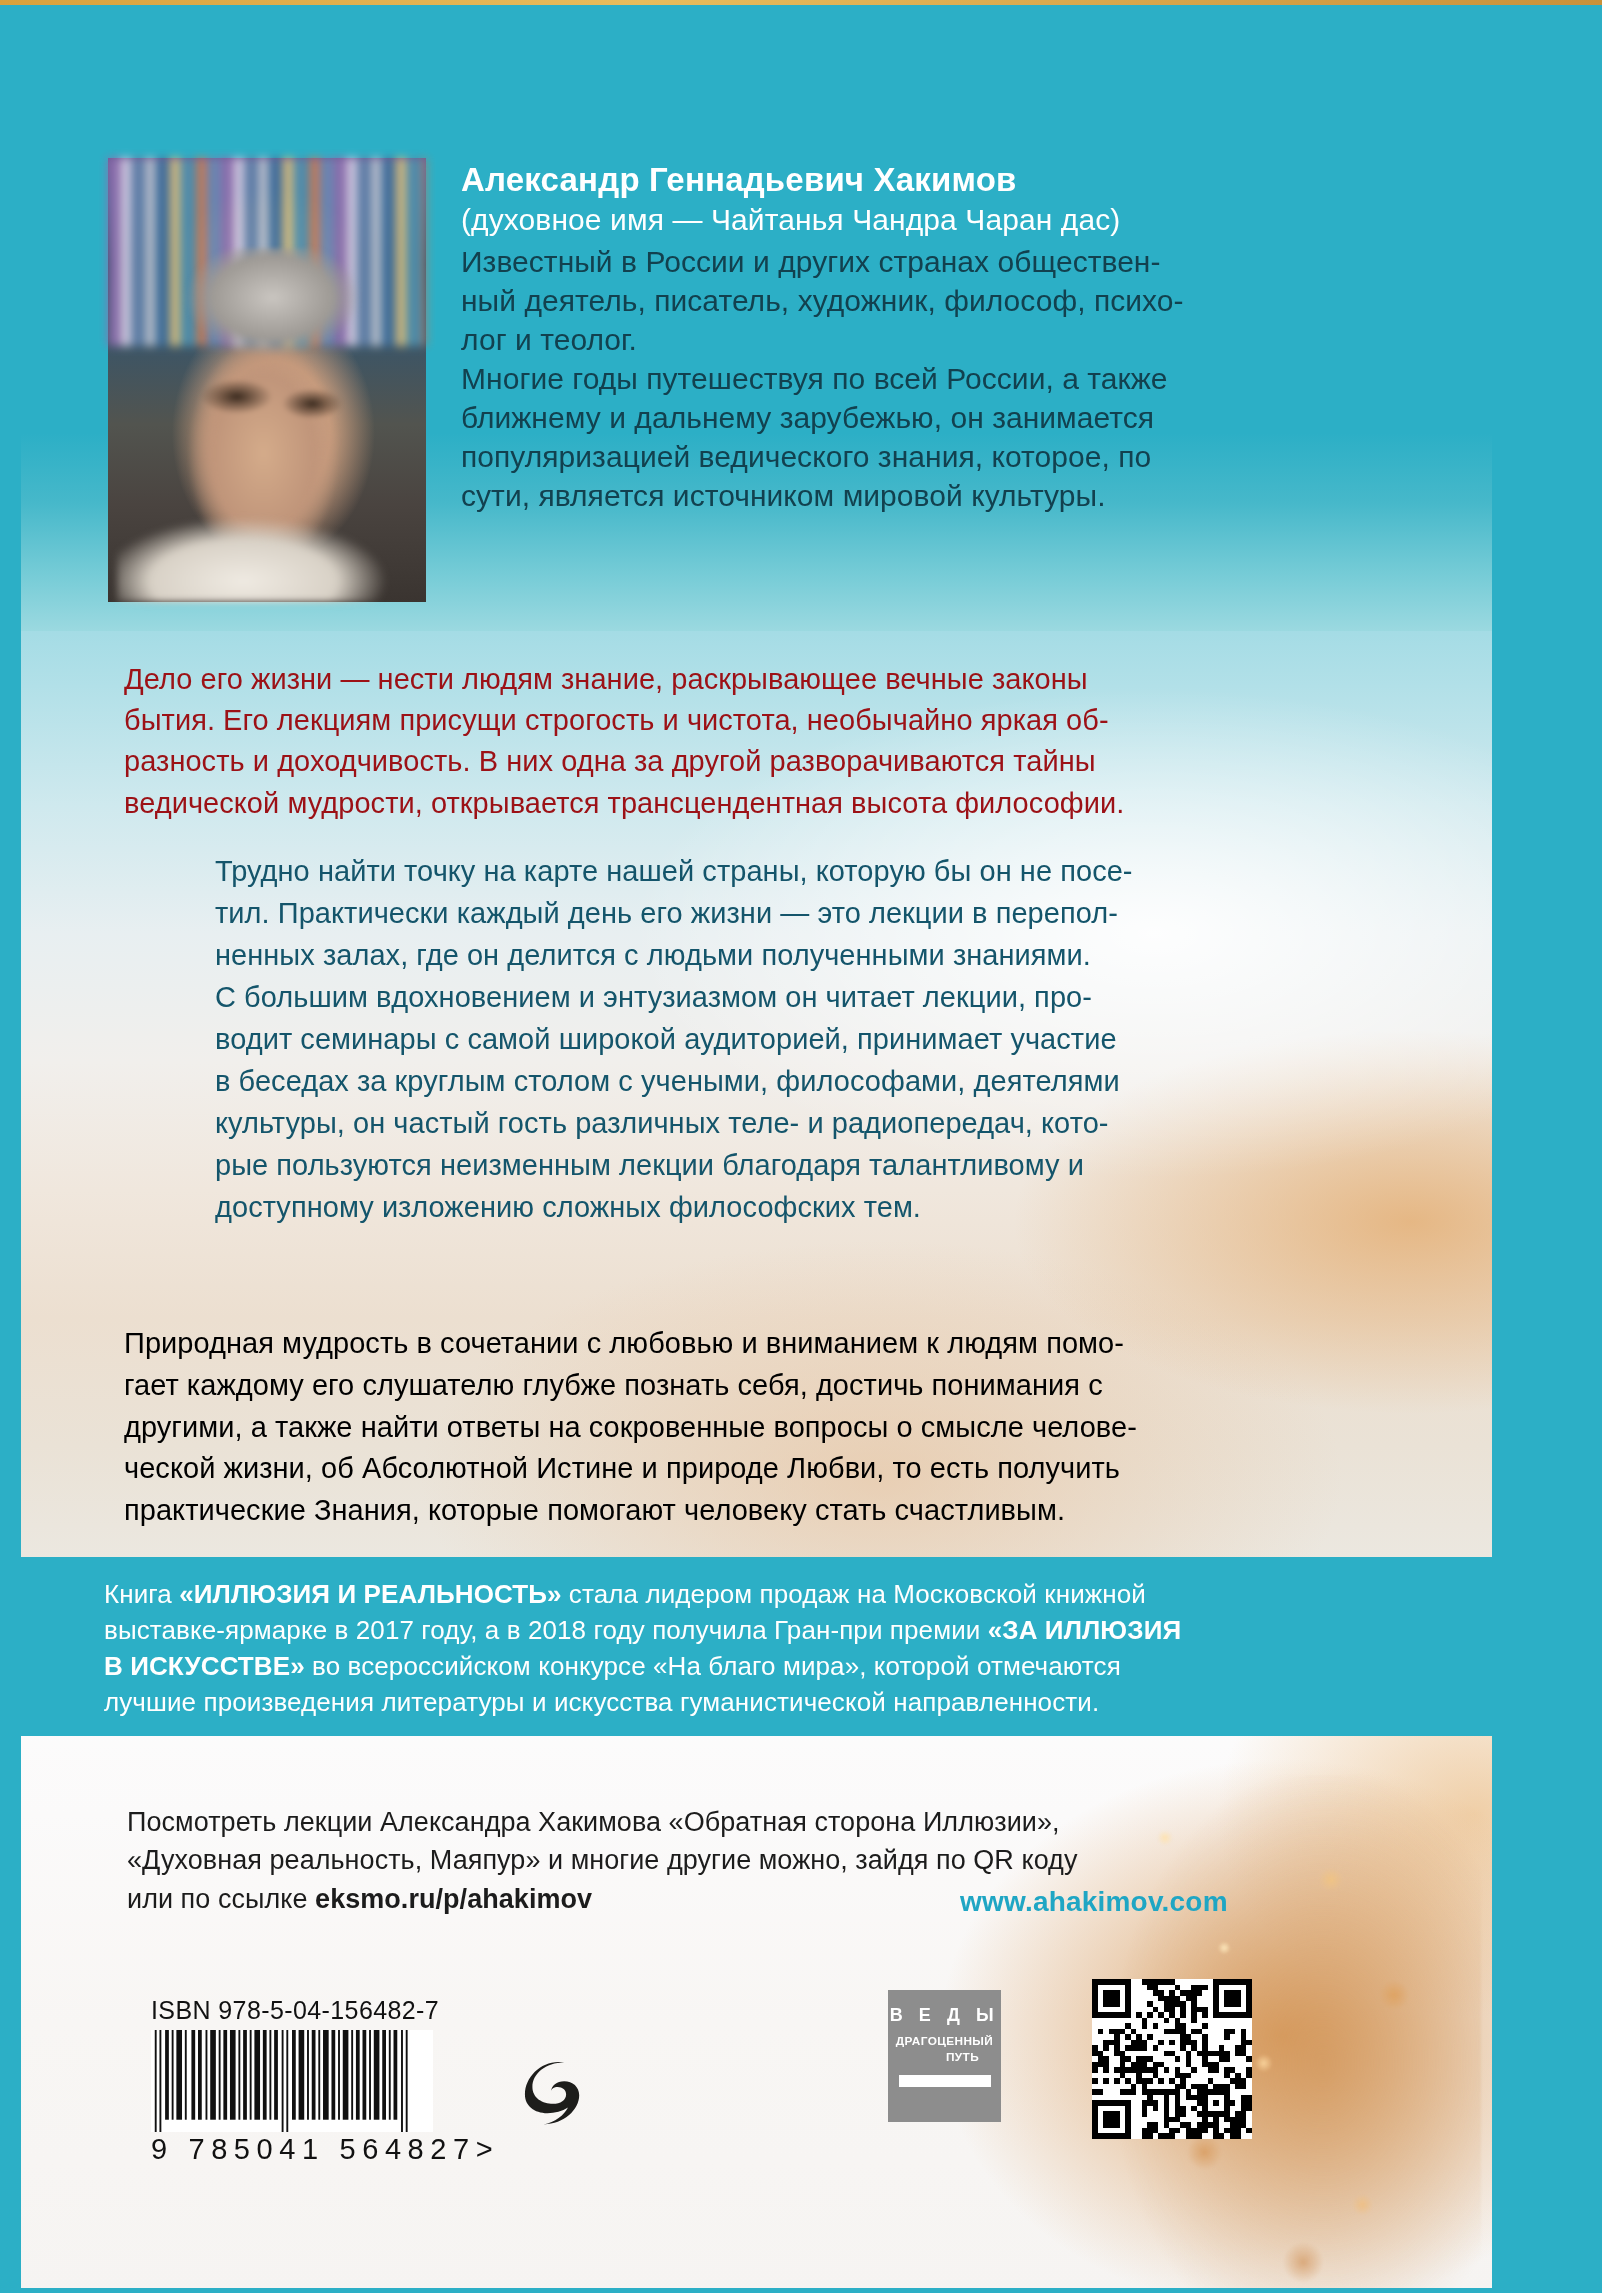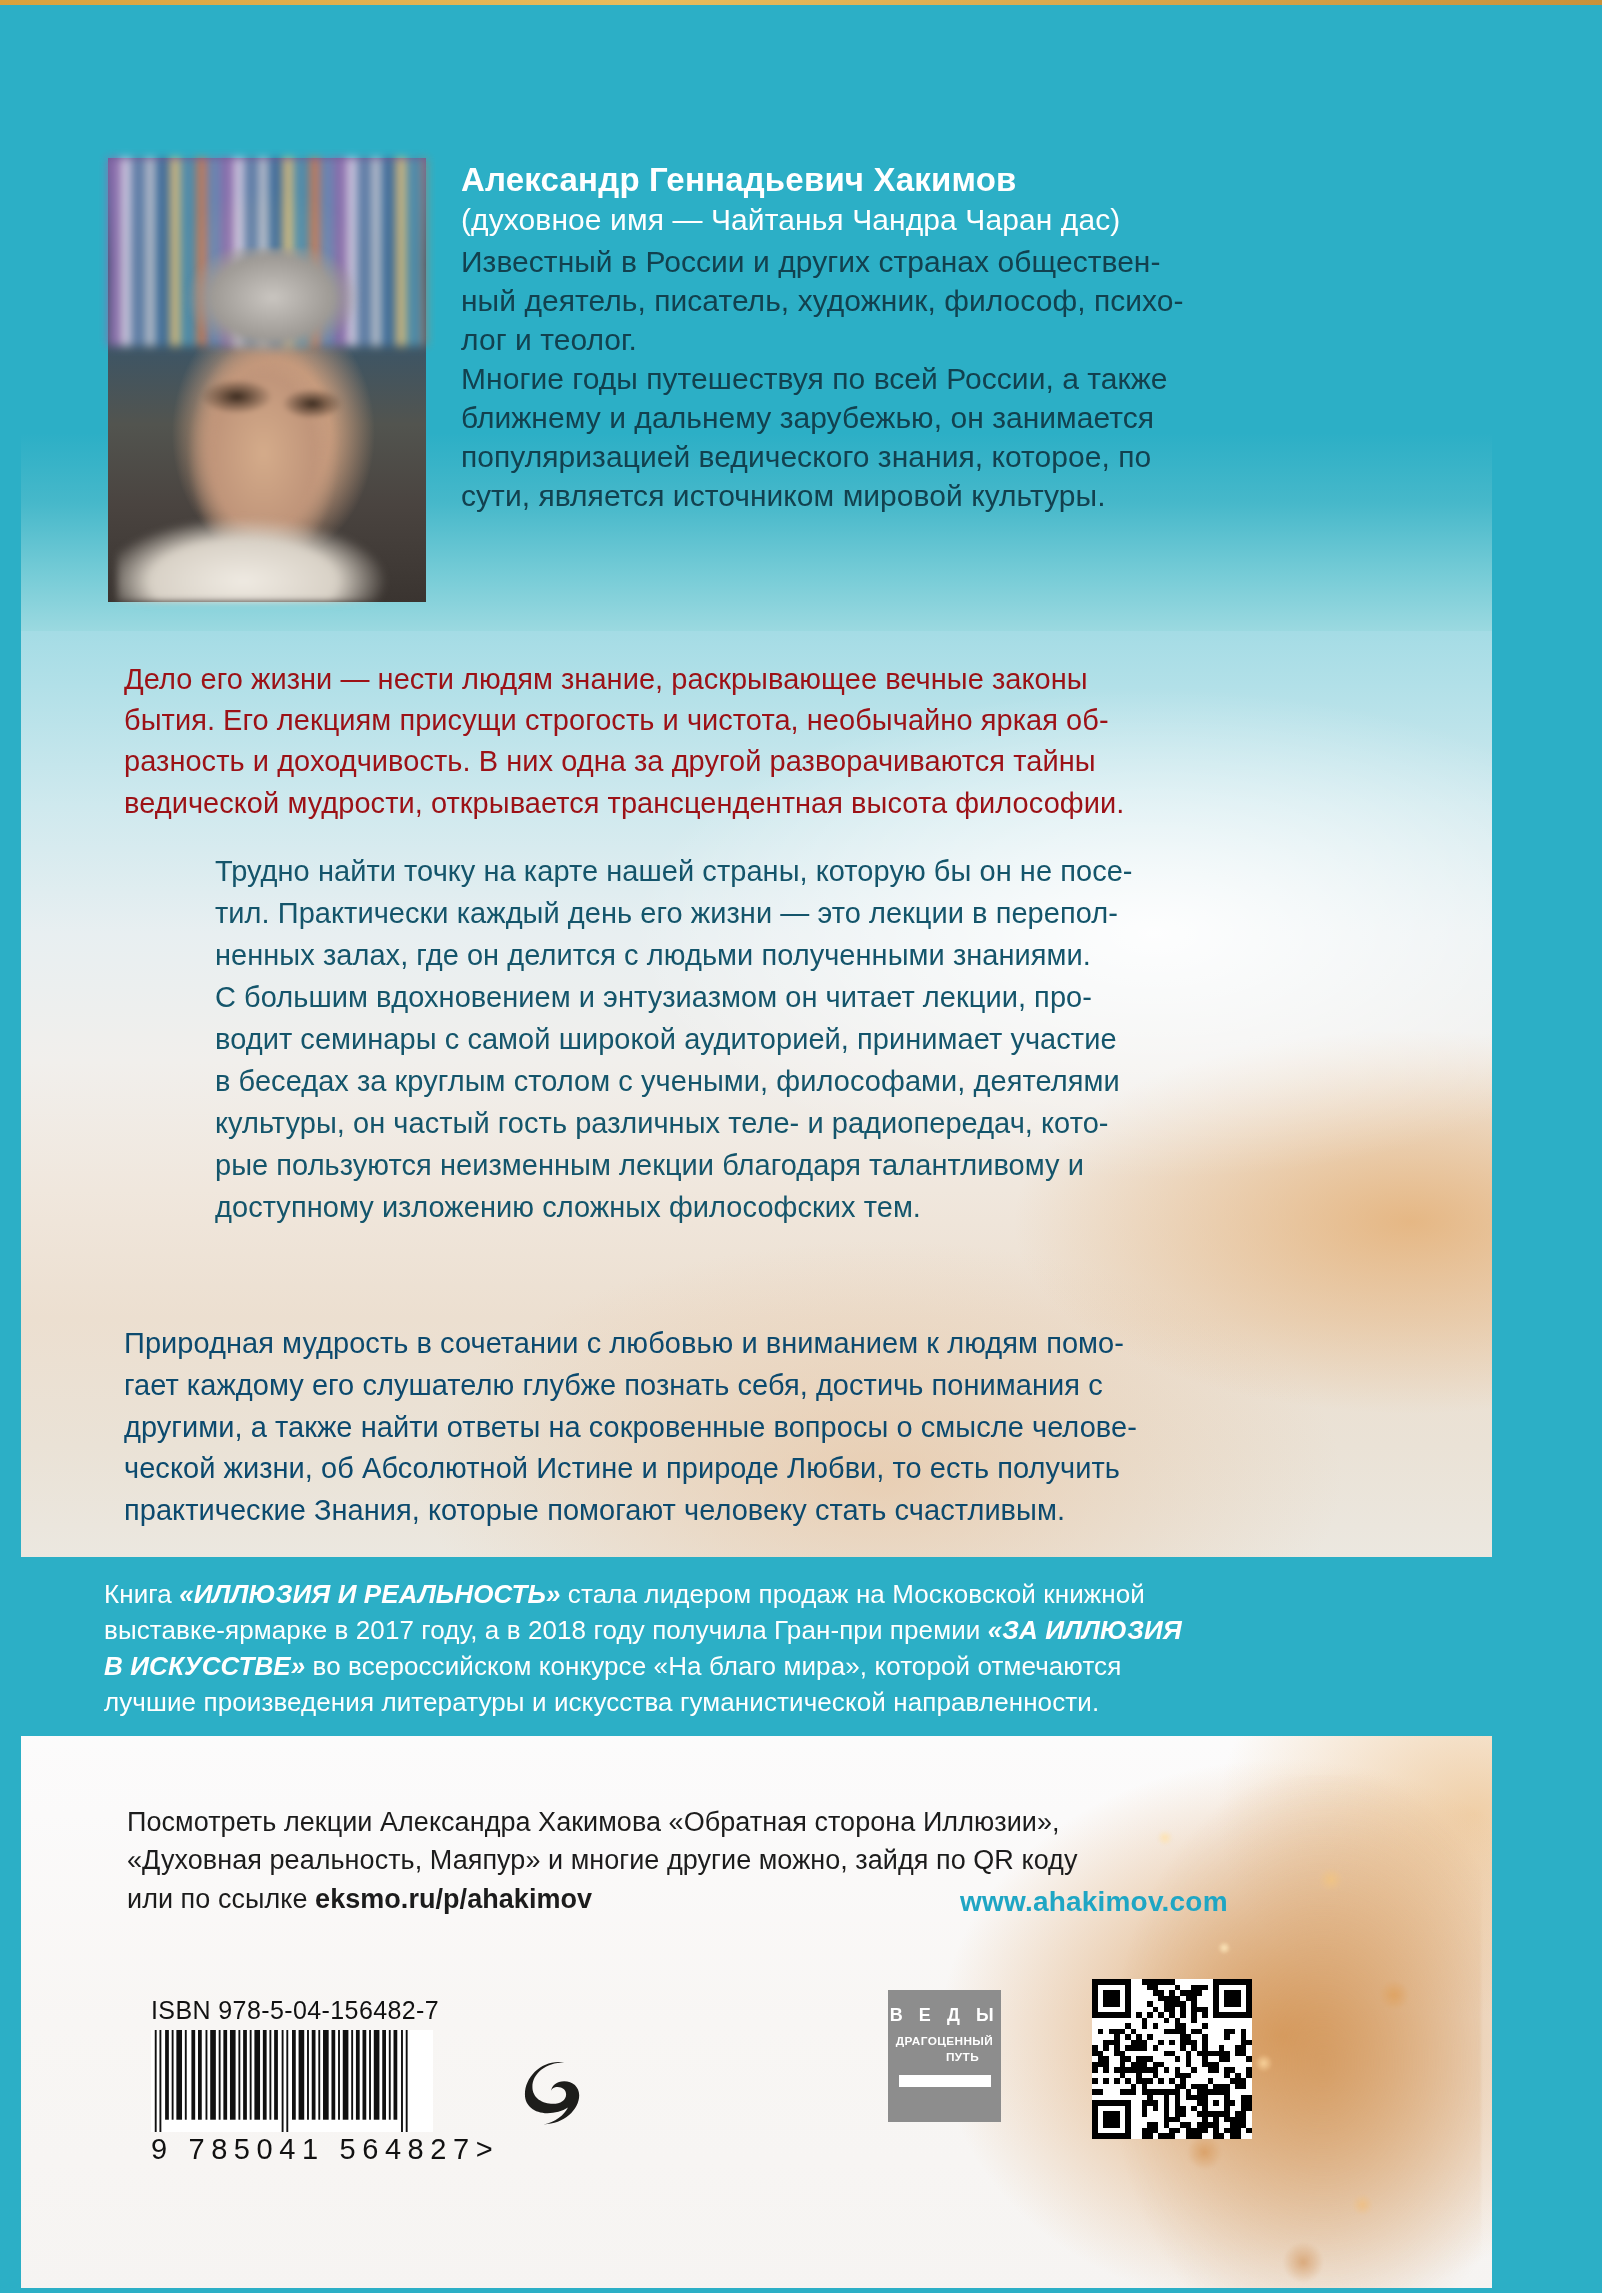--- a/index.html
+++ b/index.html
@@ -145,34 +145,34 @@
     position:absolute;left:124px;top:659px;width:1304px;z-index:22;
     font-size:29px;line-height:1.42;color:#9c1116;letter-spacing:0.05px;
   }
   .para-teal{
     position:absolute;left:215px;top:850px;width:1215px;z-index:22;
     font-size:29px;line-height:1.45;color:#14556b;letter-spacing:0.05px;
   }
   .para-teal p{margin:0;}
   .para-red2{
     position:absolute;left:124px;top:1323px;width:1304px;z-index:22;
-    font-size:29px;line-height:1.44;color:#0c4a6e;letter-spacing:0.05px;
+    font-size:29px;line-height:1.44;color:#000000;letter-spacing:0.05px;
   }
   .para-red p, .para-red2 p{margin:0;}
 
   
   .award-band{
     position:absolute;left:21px;top:1557px;width:1471px;height:179px;
     background:#2cafc6;z-index:24;
   }
   .award-text{
     position:absolute;left:104px;top:1577px;width:1337px;z-index:25;
     font-size:26px;line-height:1.38;color:#ffffff;letter-spacing:0.1px;
   }
-  .award-text b{font-weight:bold;font-style:italic;}
+  .award-text b{font-weight:bold;}
   .award-text p{margin:0;}
 
   
   .bottom-info{
     position:absolute;left:127px;top:1803px;width:1130px;z-index:25;
     font-size:27px;line-height:1.42;color:#1c1c1c;letter-spacing:0.05px;
   }
   .bottom-info p{margin:0;}
   .bottom-info b{font-weight:bold;}
   .site-link{

